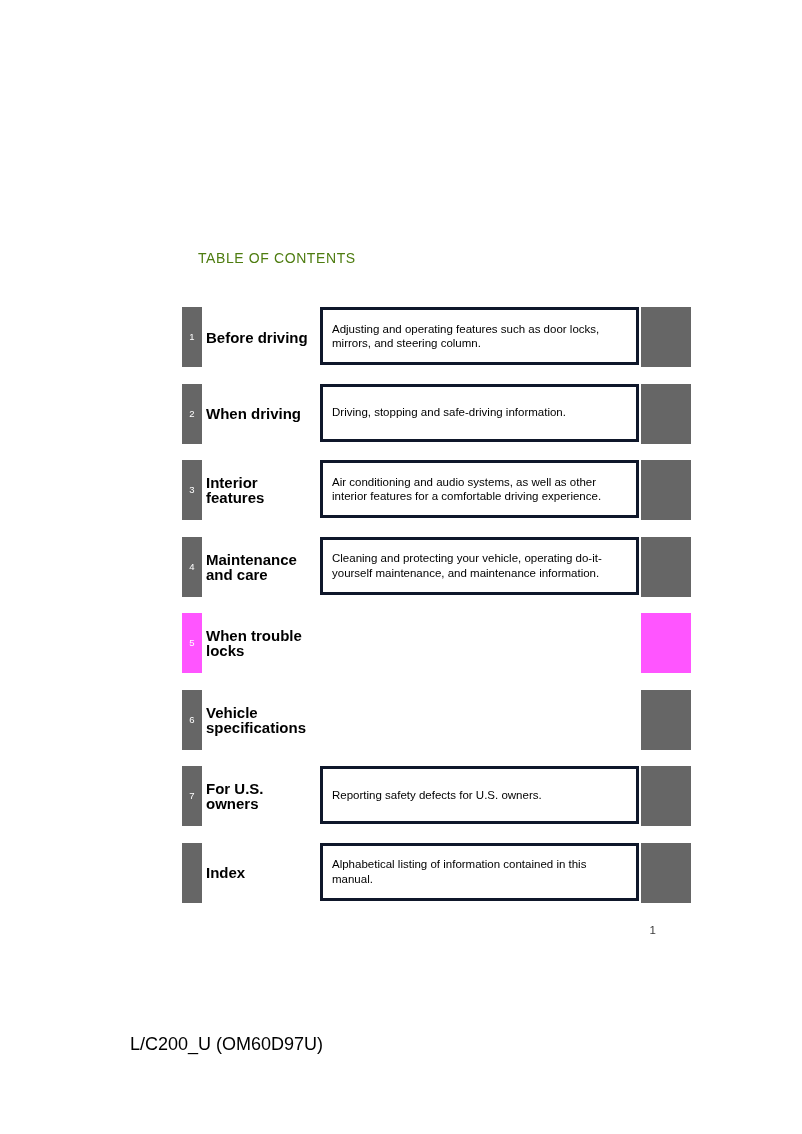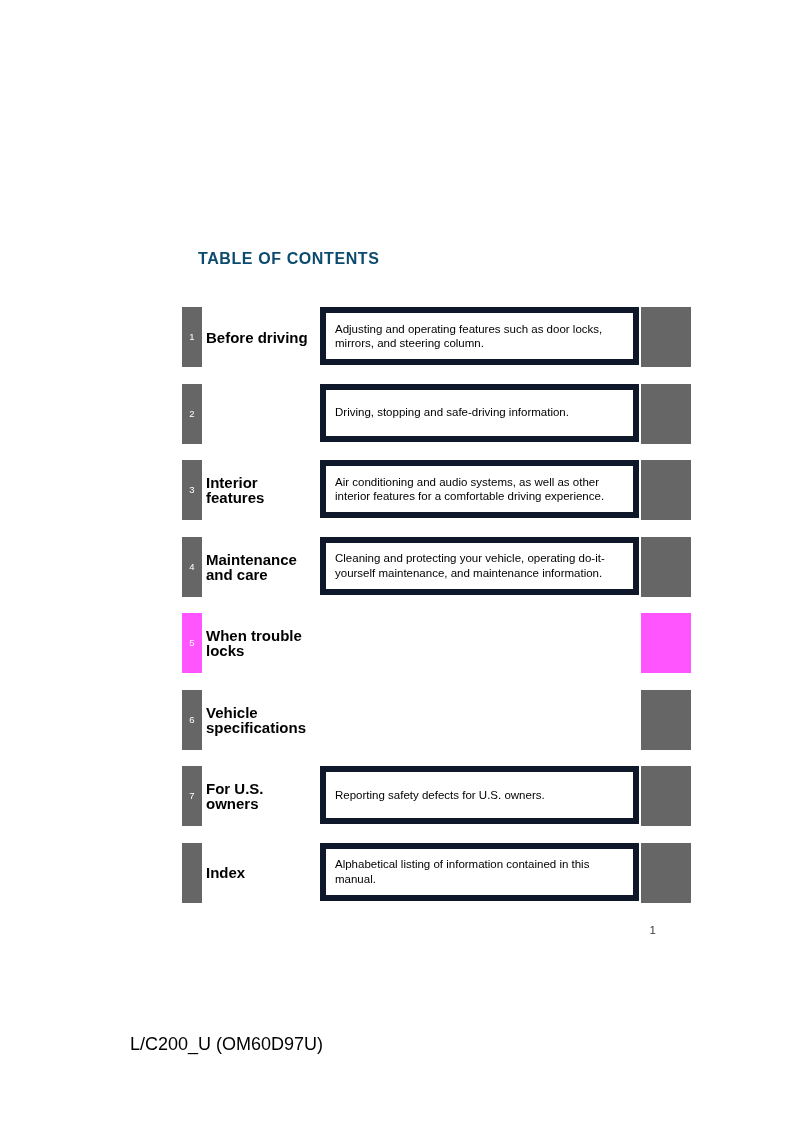--- a/index.html
+++ b/index.html
@@ -23,24 +23,24 @@
     top: 0;
     width: 802px;
     height: 1134px;
   }
 
   
   .toc-title {
     position: absolute;
     left: 198px;
     top: 250px;
-    font-size: 16px;
-    font-weight: bold;
+    font-size: 14px;
+    font-weight: normal;
     letter-spacing: 0.6px;
-    color: #0c4a6e;
+    color: #4d7c0f;
     white-space: nowrap;
   }
 
   
   .toc-list {
     position: absolute;
     left: 0;
     top: 307px;
     width: 802px;
   }
@@ -91,21 +91,21 @@
     display: block;
   }
 
   
   .desc-box {
     position: absolute;
     left: 320px;
     top: 0;
     width: 319px;
     height: 58px;
-    border: 6px solid #0f172a;
+    border: 3px solid #0f172a;
     background: #ffffff;
     box-sizing: border-box;
     display: flex;
     align-items: center;
   }
   .desc-box .desc-text {
     display: block;
     padding: 0 9px;
     font-size: 11.5px;
     line-height: 14.5px;
@@ -167,20 +167,23 @@
         </div>
         <div class="desc-box">
           <span class="desc-text">Adjusting and operating features such as door locks, mirrors, and steering column.</span>
         </div>
         <div class="edge-block"></div>
       </div>
       <div class="toc-row">
         <div class="num-tab">
           <span class="num">2</span>
         </div>
+        <div class="sec-name">
+          <span class="sec-name-text">When driving</span>
+        </div>
         <div class="desc-box">
           <span class="desc-text">Driving, stopping and safe-driving information.</span>
         </div>
         <div class="edge-block"></div>
       </div>
       <div class="toc-row">
         <div class="num-tab">
           <span class="num">3</span>
         </div>
         <div class="sec-name">

